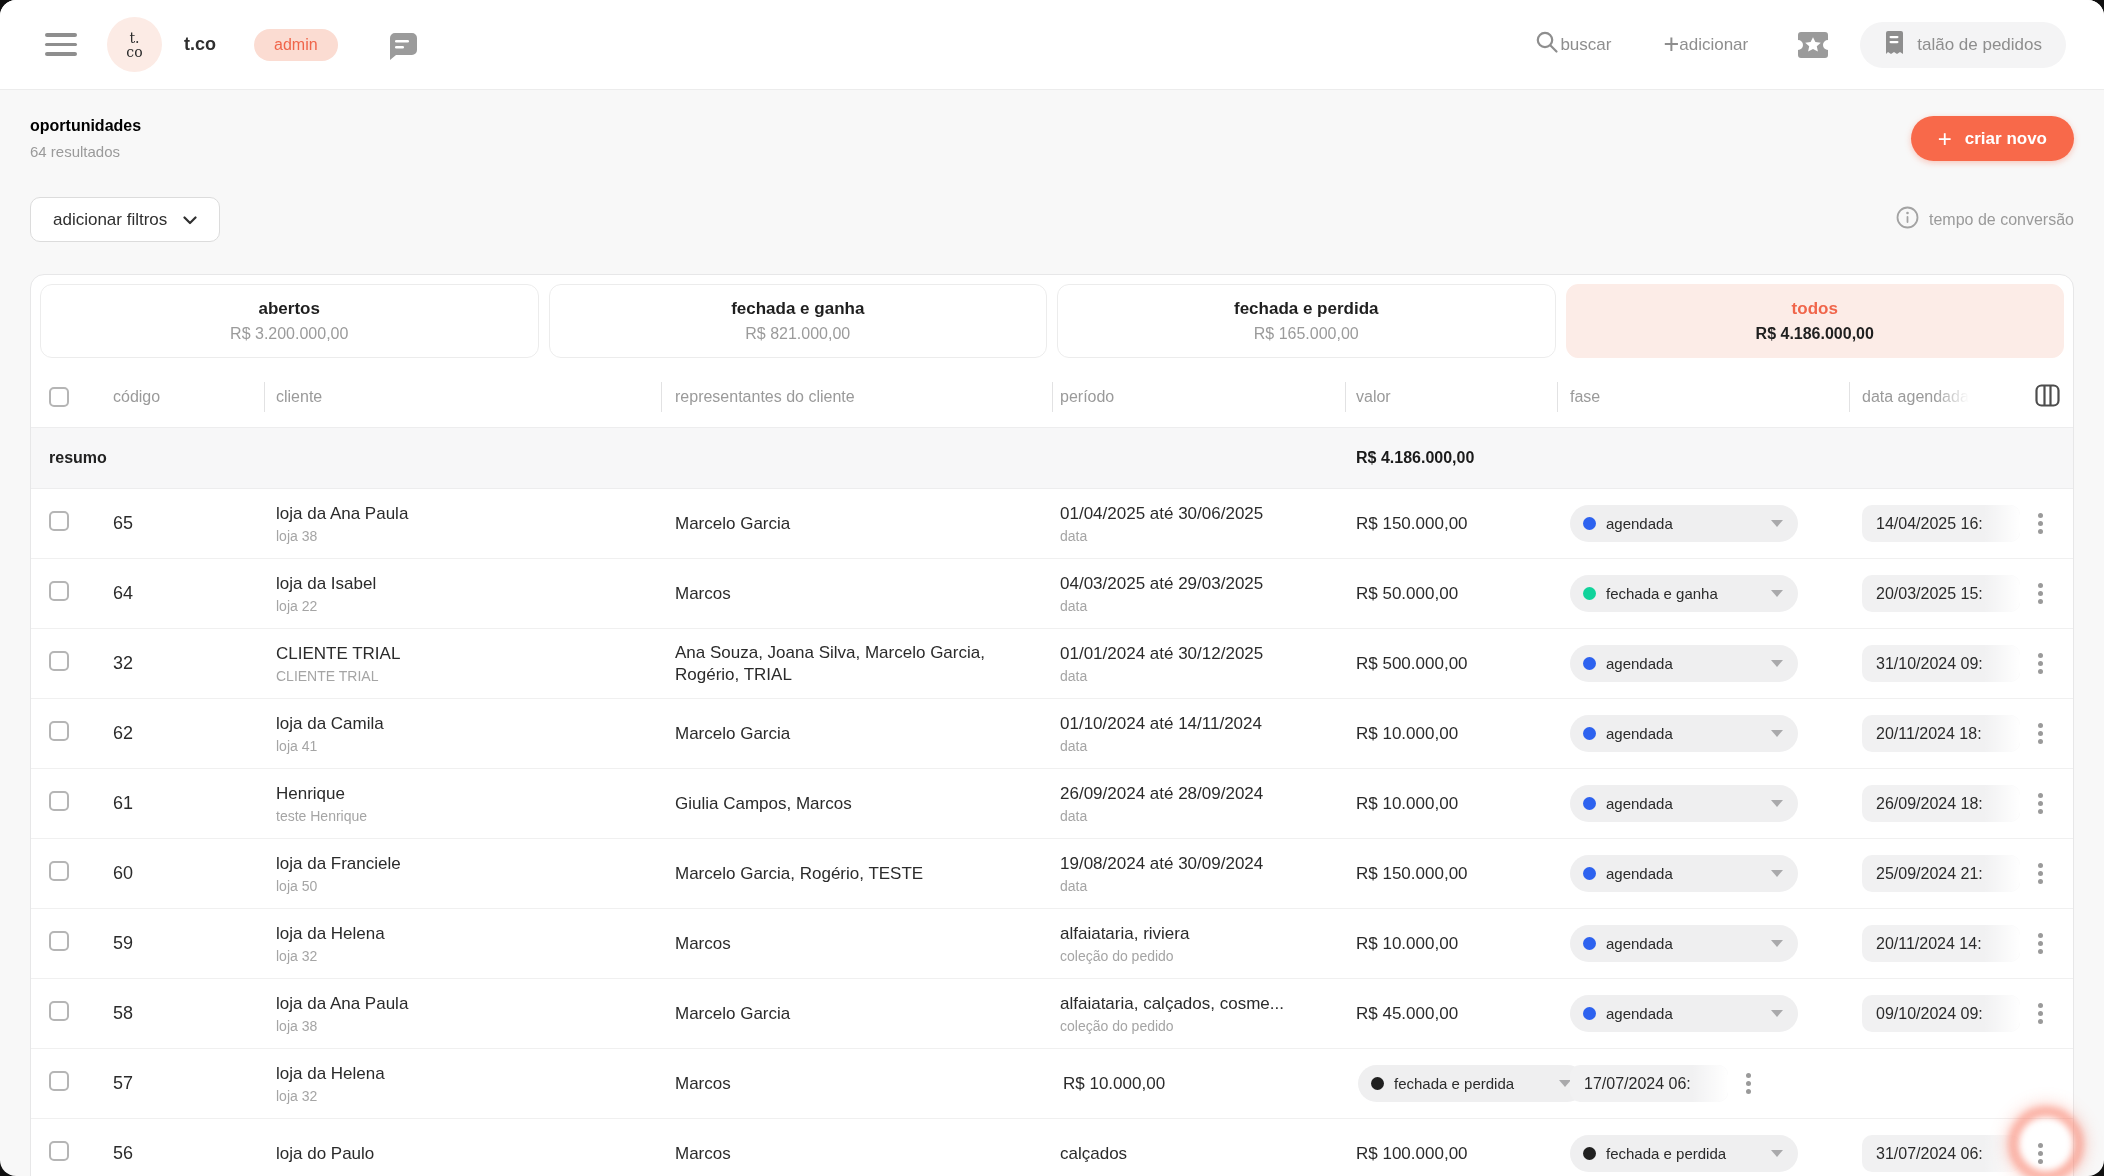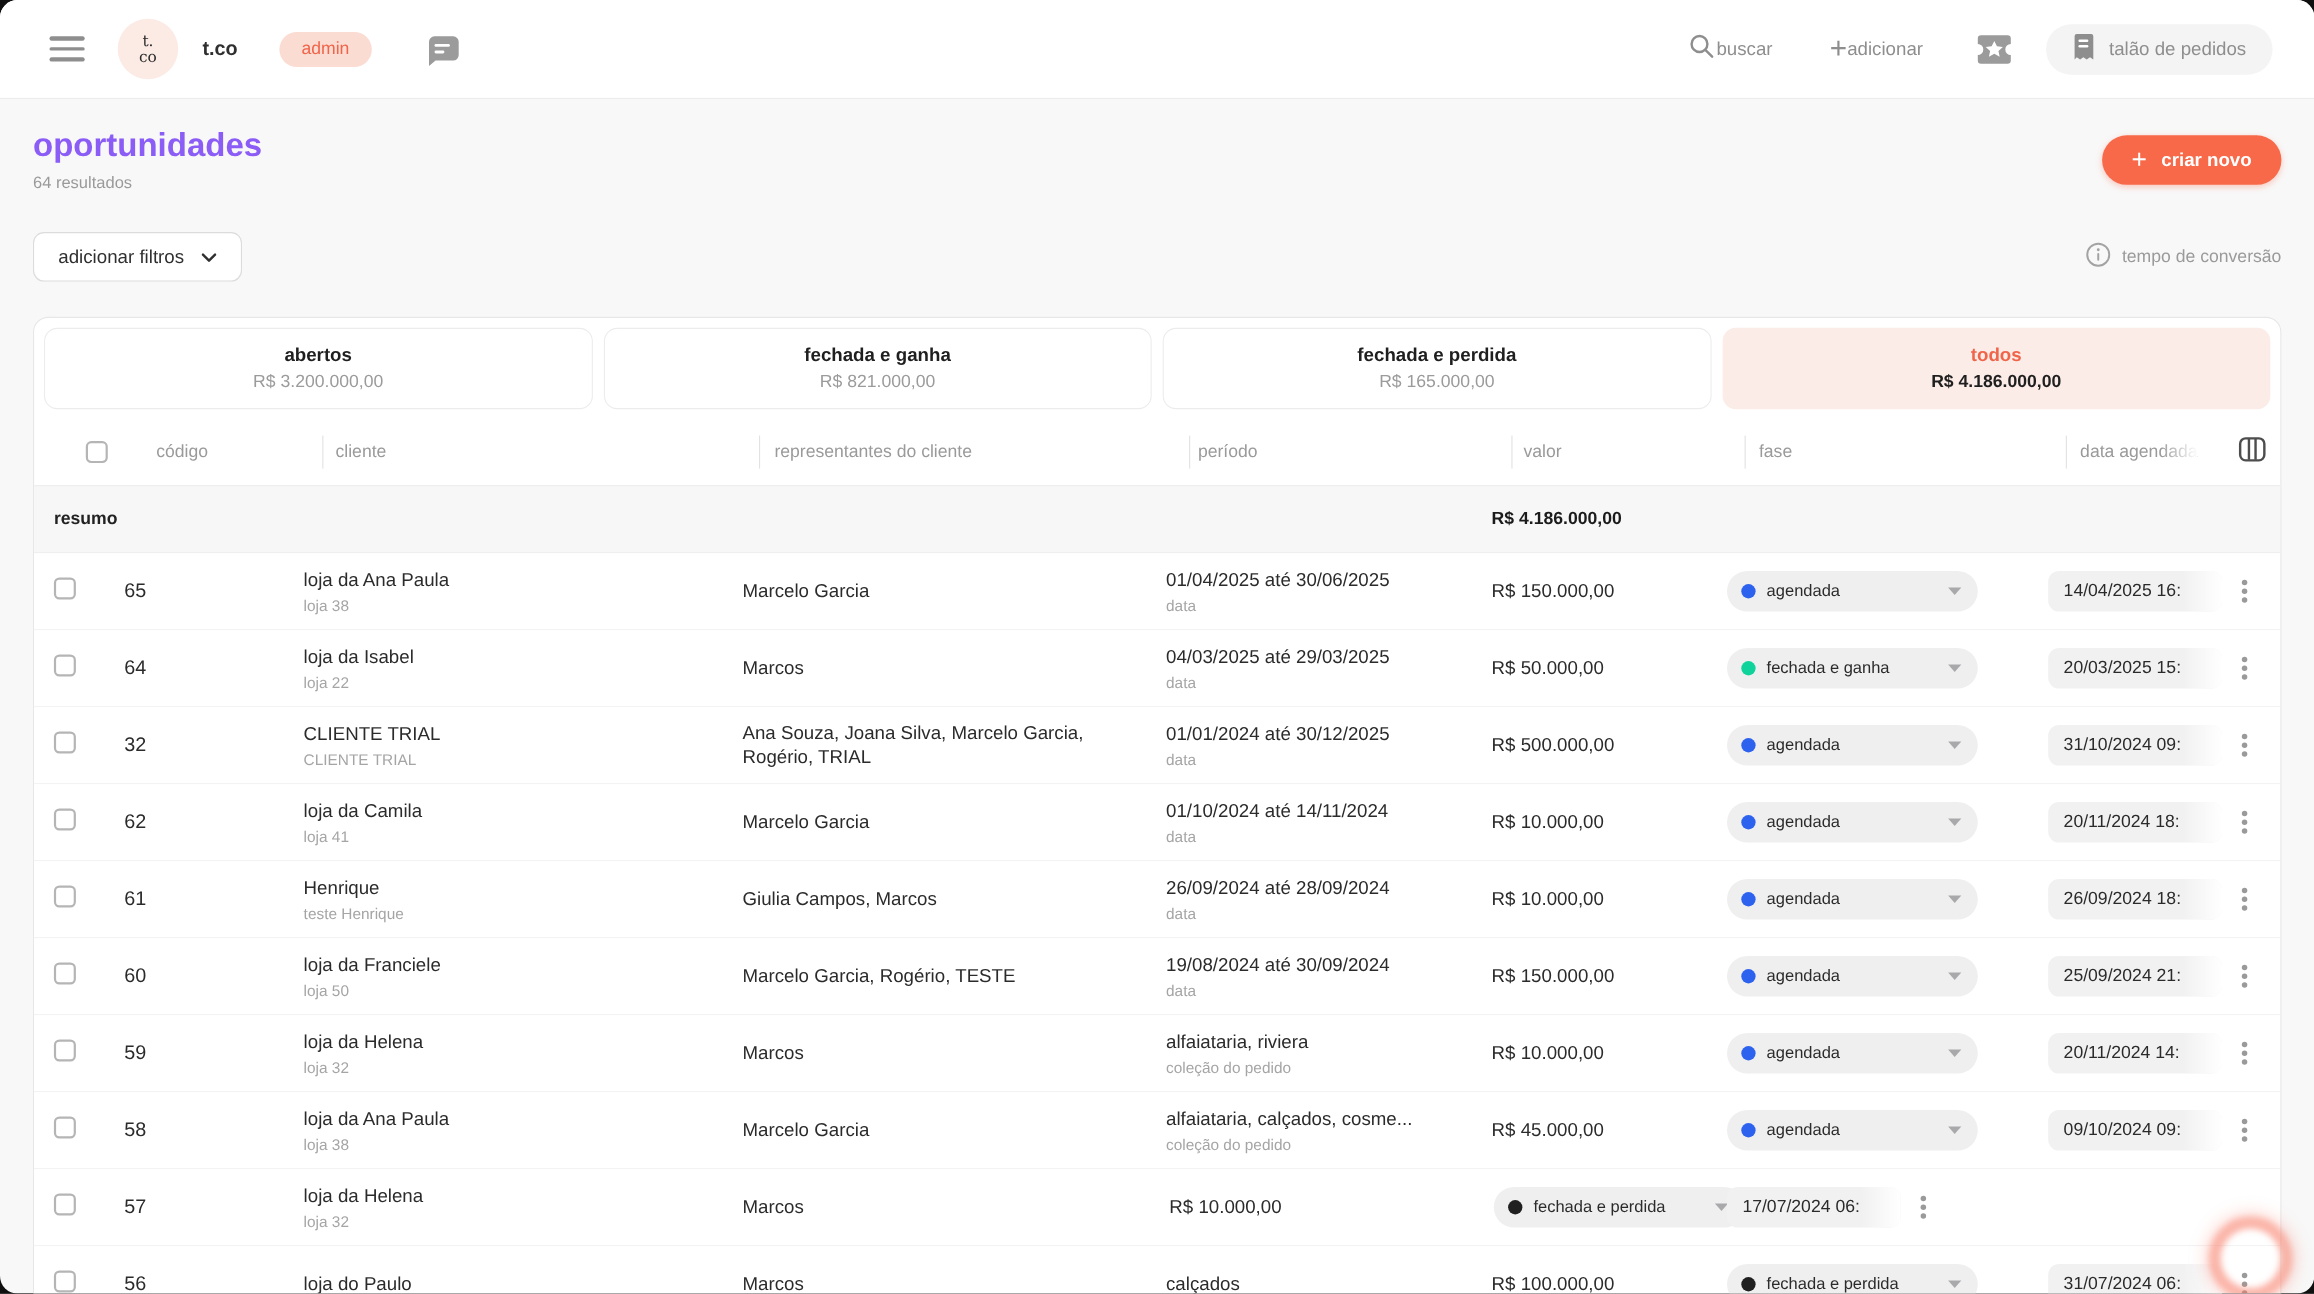--- a/index.html
+++ b/index.html
@@ -26,21 +26,21 @@
   .tb-search{ margin-right:52px; }
   .plus-glyph{ font-size:27px; font-weight:300; color:#8e8e8e; line-height:1; }
   .tb-add{ margin-right:48px; }
   .ticket-icon{ margin-right:30px; display:flex; cursor:pointer; }
   .orders-btn{ height:46px; border-radius:23px; background:#f4f4f5; border:none;
     display:flex; align-items:center; gap:13px; padding:0 24px; color:#8e8e8e; font-size:17px; cursor:pointer; }
 
   
   .content{ padding:0 30px; }
   .page-head{ display:flex; justify-content:space-between; align-items:center; padding-top:26px; }
-  .page-title{ font-size:30px; font-weight:700; color:#8b5cf6; }
+  .page-title{ font-size:16px; font-weight:700; color:#000000; }
   .page-sub{ margin-top:8px; font-size:15px; color:#9a9a9a; }
   .create-btn{ height:45px; border:none; border-radius:23px; background:#f8694a; color:#fff;
     font-size:17px; font-weight:600; display:flex; align-items:center; gap:13px; padding:0 27px;
     cursor:pointer; font-family:inherit; box-shadow:0 2px 6px rgba(248,105,74,.35); }
   .create-btn .plus{ font-size:24px; font-weight:300; line-height:1; }
 
   .filter-row{ margin-top:36px; display:flex; justify-content:space-between; align-items:center; }
   .filters-btn{ height:45px; background:#fff; border:1px solid #dcdcdc; border-radius:10px;
     display:flex; align-items:center; gap:16px; padding:0 22px; font-size:17px; color:#2f2f2f;
     cursor:pointer; font-family:inherit; }
@@ -54,21 +54,21 @@
   .sc-title{ font-size:17px; font-weight:700; color:#1f1f1f; }
   .sc-value{ font-size:16px; color:#9b9b9b; }
   .sum-card.active{ background:#fcece7; border-color:#fcece7; }
   .sum-card.active .sc-title{ color:#f0654a; }
   .sum-card.active .sc-value{ color:#1f1f1f; font-weight:600; }
 
   .grid{ display:grid; grid-template-columns:80px 153px 397px 391px 293px 212px 292px 1fr; align-items:center; }
 
   .thead{ height:60px; }
   .th{ position:relative; height:100%; display:flex; align-items:center;
-    color:#9a9a9a; font-size:16px;margin-left:29px; }
+    color:#9a9a9a; font-size:16px; }
   .th:nth-child(n+3)::before{ content:''; position:absolute; left:0; top:15px; bottom:15px; width:1px; background:#e2e2e3; }
   .th-check{ padding-left:18px; }
   .th-code{ padding-left:2px; }
   .th-client{ padding-left:12px; }
   .th-reps{ padding-left:14px; }
   .th-period{ padding-left:8px;text-align:center; }
   .th-value{ padding-left:11px; }
   .th-phase{ padding-left:13px; }
   .th-date{ padding-left:13px; padding-right:12px; justify-content:space-between; }
   .fade-text{ position:relative; overflow:hidden; white-space:nowrap; max-width:142px; }

